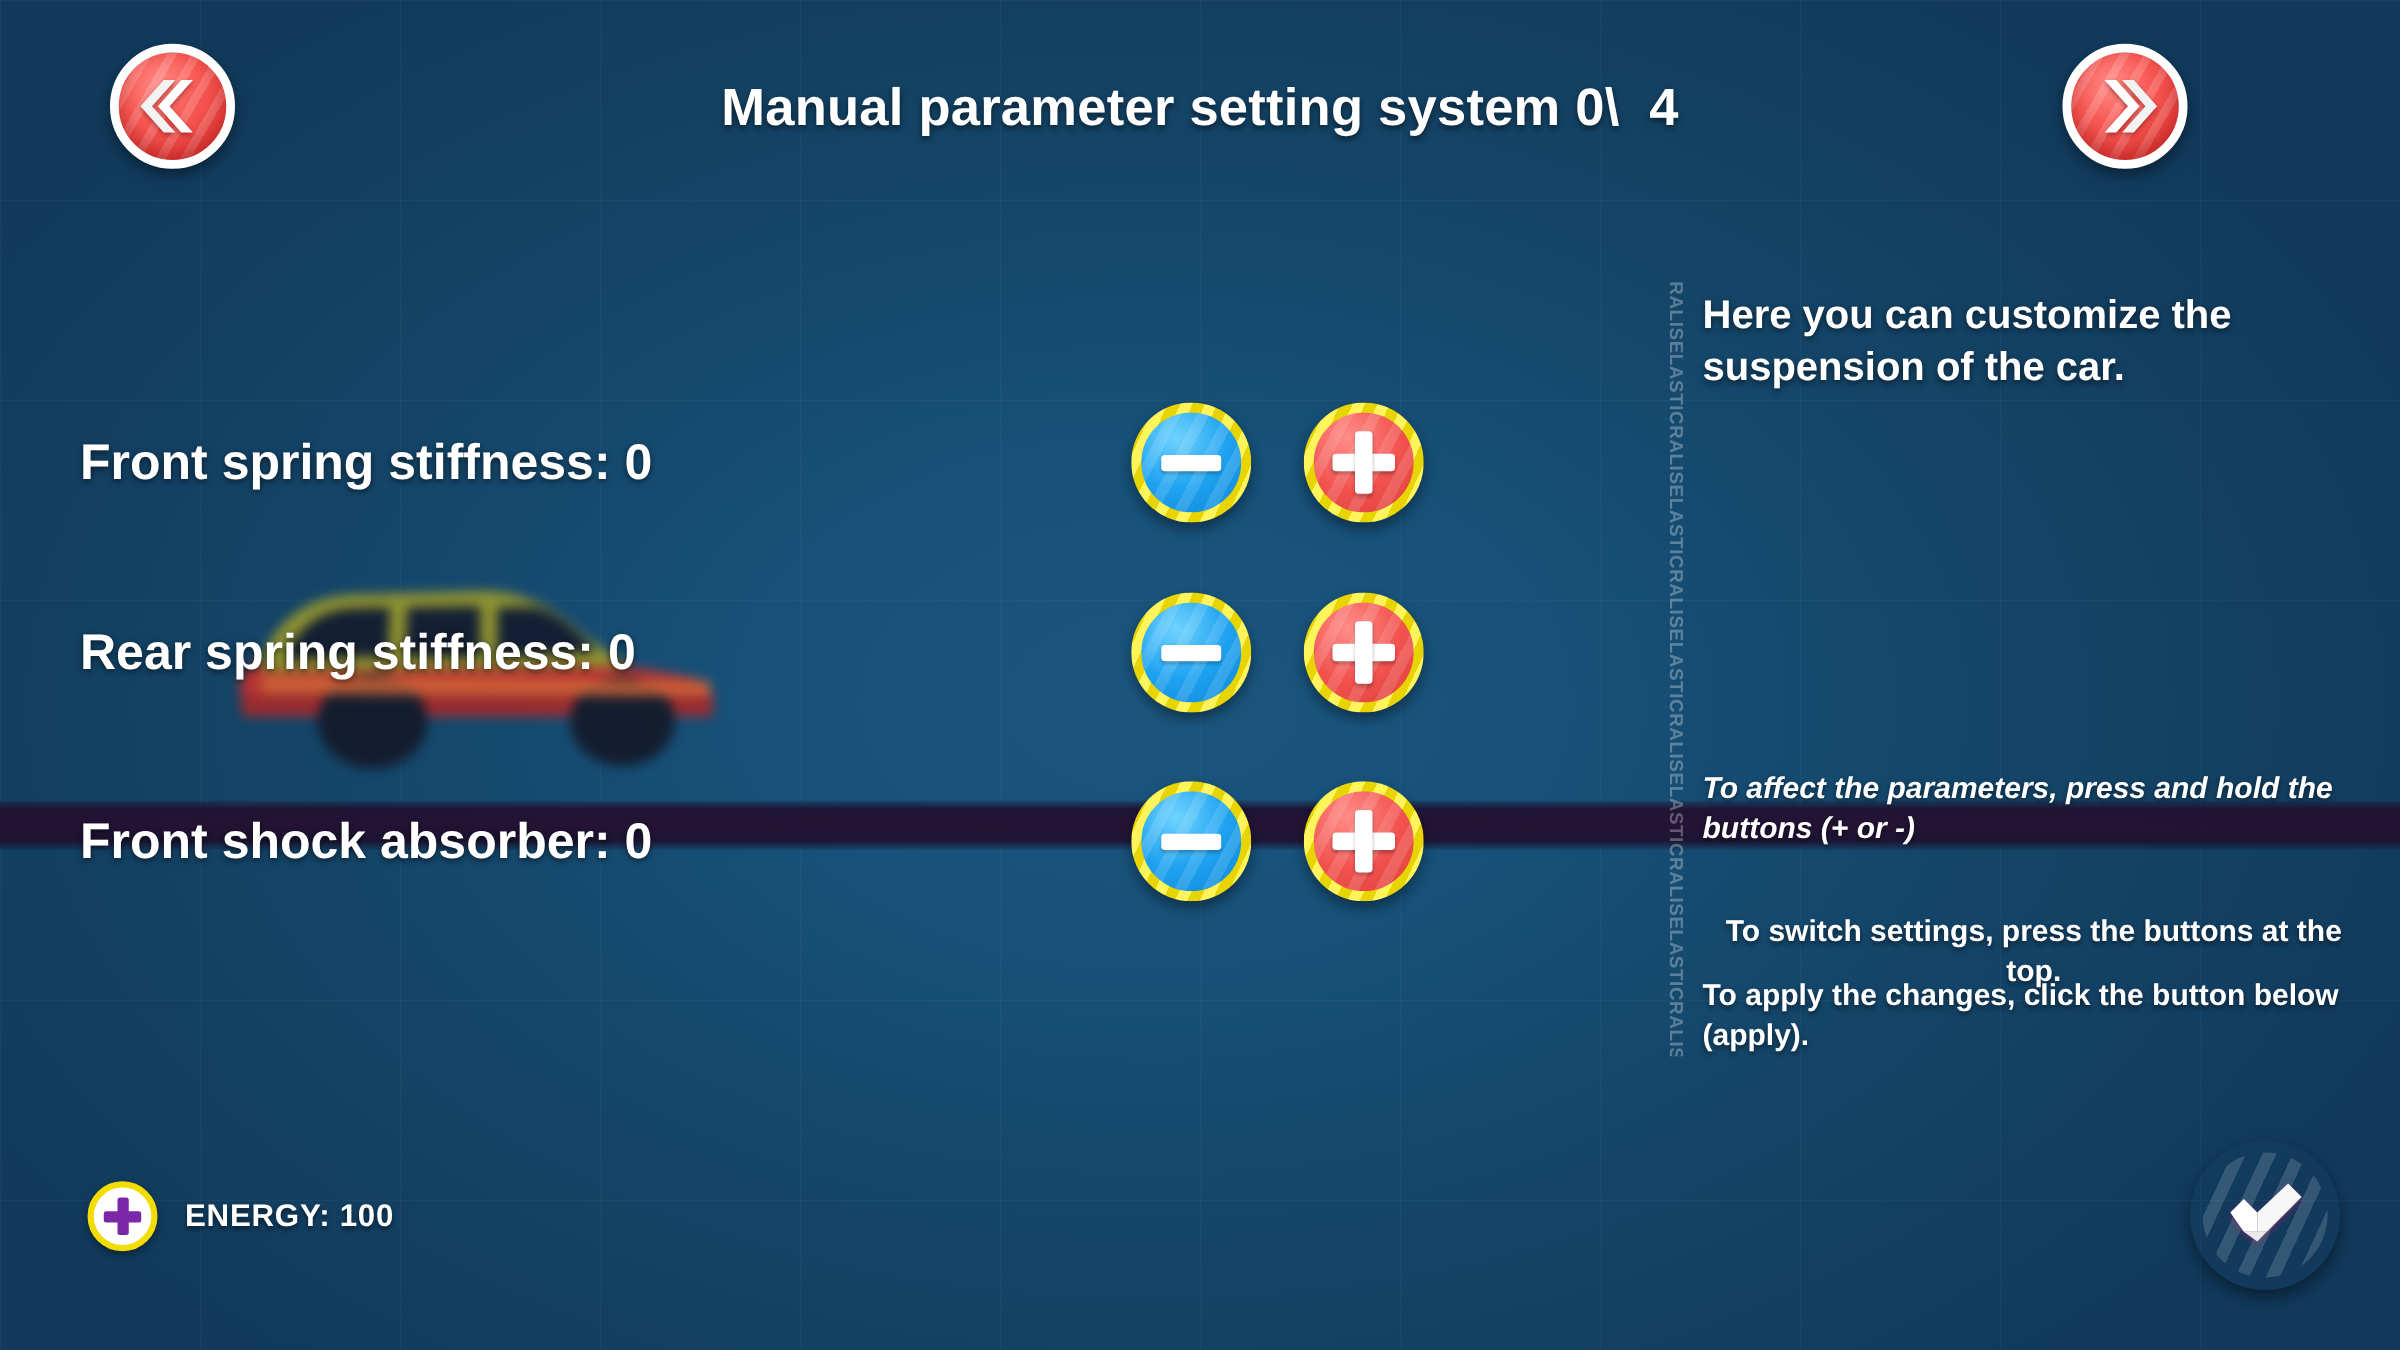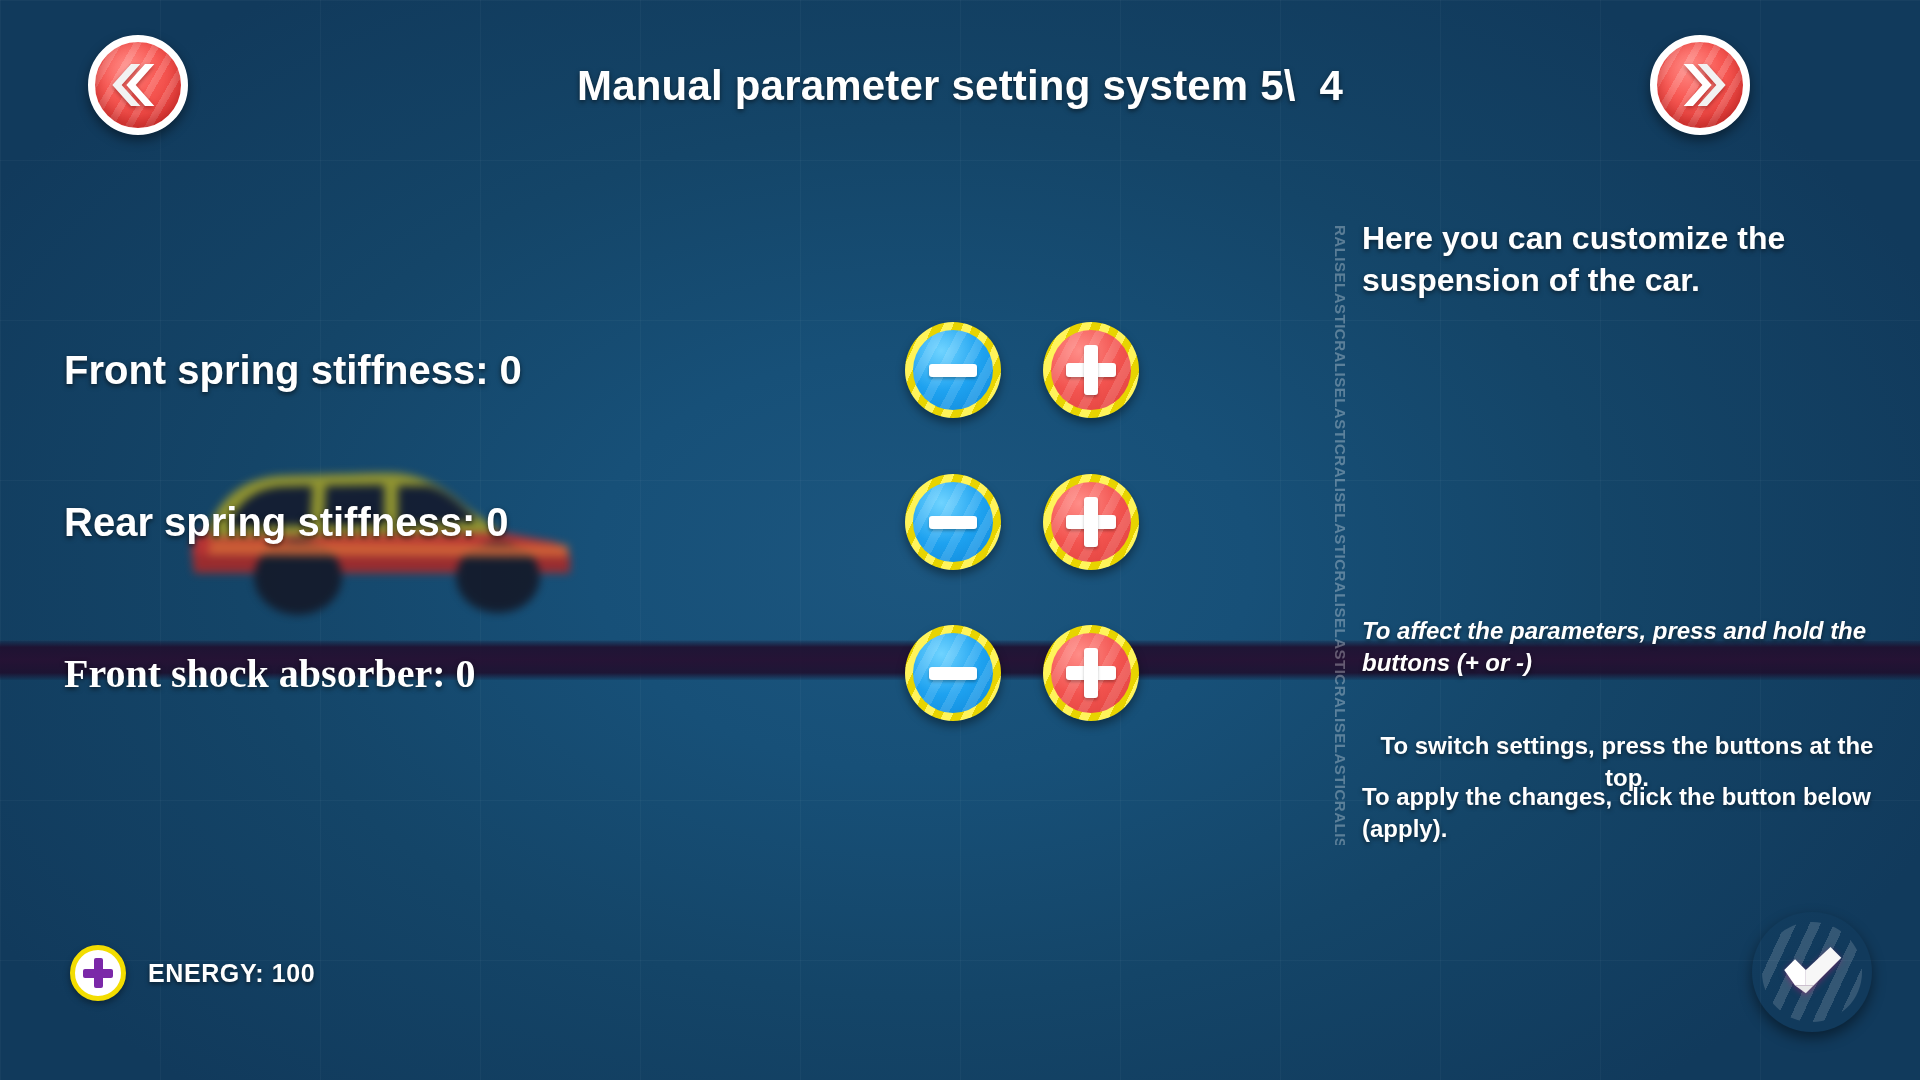--- a/index.html
+++ b/index.html
@@ -77,21 +77,21 @@
   #params { position:absolute; left:0; top:0; width:100%; height:100%; }
 
   .prow {
     position:absolute;
     left:0; width:100%;
     height:120px;
     display:flex; align-items:center;
   }
   .prow:nth-child(1) { top:310px;text-decoration:underline; }
   .prow:nth-child(2) { top:462px;padding-left:48px; }
-  .prow:nth-child(3) { top:613px;font-family:Liberation Serif, serif; }
+  .prow:nth-child(3) { top:613px; }
   .prow:nth-child(4) { top:765px; }
 
   .plabel {
     position:absolute; left:64px;
     color:#ffffff;
     font-size:40px;
     font-weight:bold;
     text-shadow:0 2px 5px rgba(0,0,0,0.6);
     white-space:nowrap;
   }
@@ -146,21 +146,21 @@
   #car {
     position:absolute;
     left:150px; top:455px;
     width:440px; height:160px;
     filter:blur(4.5px);
     opacity:0.92;
     pointer-events:none;
   }
 
   
-  #info { position:absolute; left:1362px; top:217px; width:545px; }
+  #info { position:absolute; left:1362px; top:230px; width:545px; }
   #info-head {
     color:#ffffff;
     font-size:32px; font-weight:bold; line-height:1.32;
     text-shadow:0 2px 5px rgba(0,0,0,0.55);
   }
   .info-p {
     color:#ffffff;
     font-size:24px; font-weight:bold; line-height:1.33;
     text-shadow:0 2px 4px rgba(0,0,0,0.5);
   }
@@ -230,21 +230,21 @@
     filter:drop-shadow(0 2px 3px rgba(170,30,110,0.5)); }
 </style>
 </head>
 <body>
 
 <div id="screen">
 
   <div id="grid"></div>
   <div id="road-band"></div>
 
-  <div id="title">Manual parameter setting system 5\  4</div>
+  <div id="title">Manual parameter setting system 0\  4</div>
 
   <div class="navbtn" id="nav-prev">
     <span>
       <svg viewBox="0 0 48 48">
         <polygon points="30,6 38,6 22,24 38,42 30,42 14,24" fill="#ffffff"></polygon>
         <polygon points="18,6 26,6 10,24 26,42 18,42 2,24" fill="#f2f2f2"></polygon>
       </svg>
     </span>
   </div>
 

